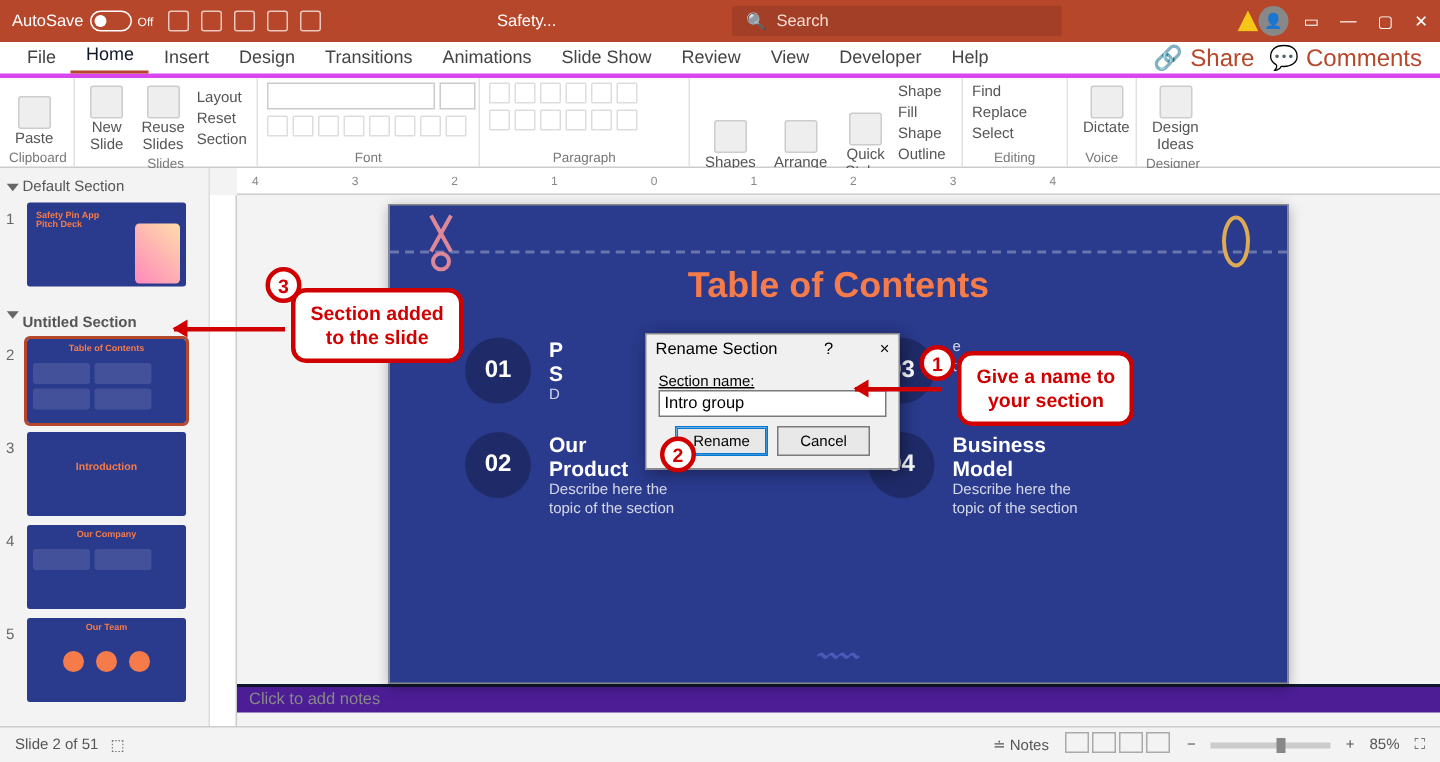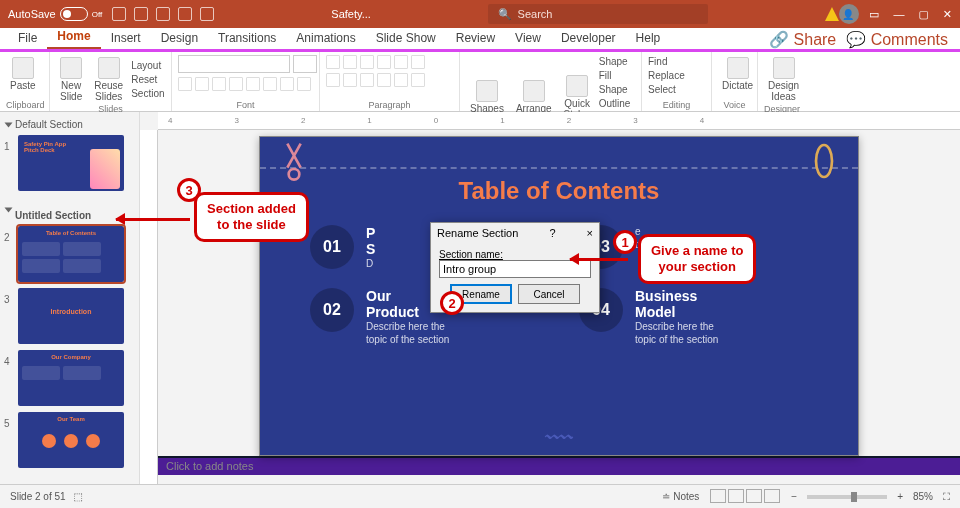--- a/index.html
+++ b/index.html
@@ -14,21 +14,21 @@
 .titlebar .qat-icons span { width:14px; height:14px; border:1px solid rgba(255,255,255,0.7); border-radius:2px; }
 .titlebar .doc-name { margin-right:auto; }
 .titlebar .search { display:flex; align-items:center; gap:6px; background:#a33f26; padding:2px 10px; border-radius:2px; width:220px; height:20px; font-size:11px; color:#f5ddd6; margin-right:auto; }
 .titlebar .win-controls { display:flex; gap:14px; margin-left:10px; }
 .titlebar .warn-icon { width:14px; height:14px; background:#f5c518; clip-path:polygon(50% 0,100% 100%,0 100%); }
 .titlebar .avatar { width:20px; height:20px; border-radius:50%; background:#888; display:flex; align-items:center; justify-content:center; font-size:10px; }
 
 
 .menurow { height:24px; background:#fff; display:flex; align-items:flex-end; border-bottom:3px solid #d946ef; padding-left:8px; }
 .menurow .tab { padding:4px 10px; font-size:12px; color:#444; cursor:pointer; }
-.menurow .tab.active { color:#c2410c; border-bottom:2px solid #b7472a; font-weight:700; }
+.menurow .tab.active { color:#0f172a; border-bottom:2px solid #b7472a; font-weight:400; }
 .menurow .right { margin-left:auto; display:flex; gap:10px; padding-right:12px; font-size:16px; color:#b7472a; }
 
 
 .ribbon { height:60px; background:#fff; border-bottom:1px solid #ccc; display:flex; }
 .rgroup { display:flex; flex-direction:column; justify-content:space-between; padding:3px 6px 1px; border-right:1px solid #e2e2e2; }
 .rgroup .label { font-size:9px; color:#777; text-align:center; }
 .rgroup .content { display:flex; gap:4px; align-items:center; font-size:10px; color:#555; }
 .rgroup .bigbtn { display:flex; flex-direction:column; align-items:center; gap:1px; padding:2px 4px; font-size:10px; color:#555; }
 .rgroup .bigbtn .ico { width:22px; height:22px; background:#eee; border:1px solid #ccc; border-radius:2px; }
 .stack { display:flex; flex-direction:column; gap:0; font-size:10px; line-height:14px; color:#555; }
@@ -143,21 +143,21 @@
   <div class="tab">View</div>
   <div class="tab">Developer</div>
   <div class="tab">Help</div>
   <div class="right">
     <span>🔗 <span>Share</span></span>
     <span>💬 <span>Comments</span></span>
   </div>
 </div>
 
 <div class="ribbon">
-  <div class="rgroup" style="width:50px;">
+  <div class="rgroup" style="width:50px;justify-content:flex-end;">
     <div class="content">
       <div class="bigbtn">
           <div class="ico"></div>
           <span>Paste</span>
         </div>
     </div>
     <div class="label">Clipboard</div>
   </div>
   <div class="rgroup" style="width:122px;">
     <div class="content">

